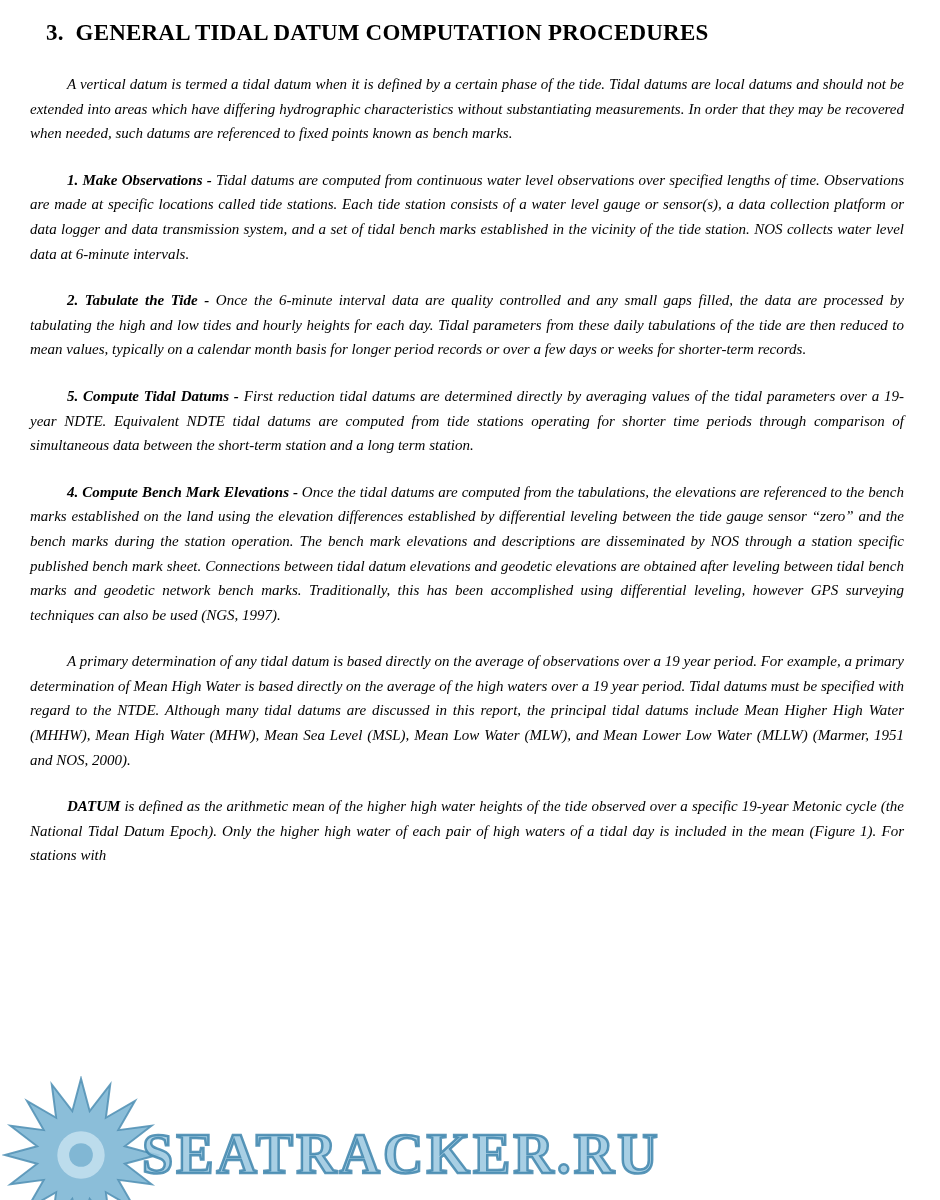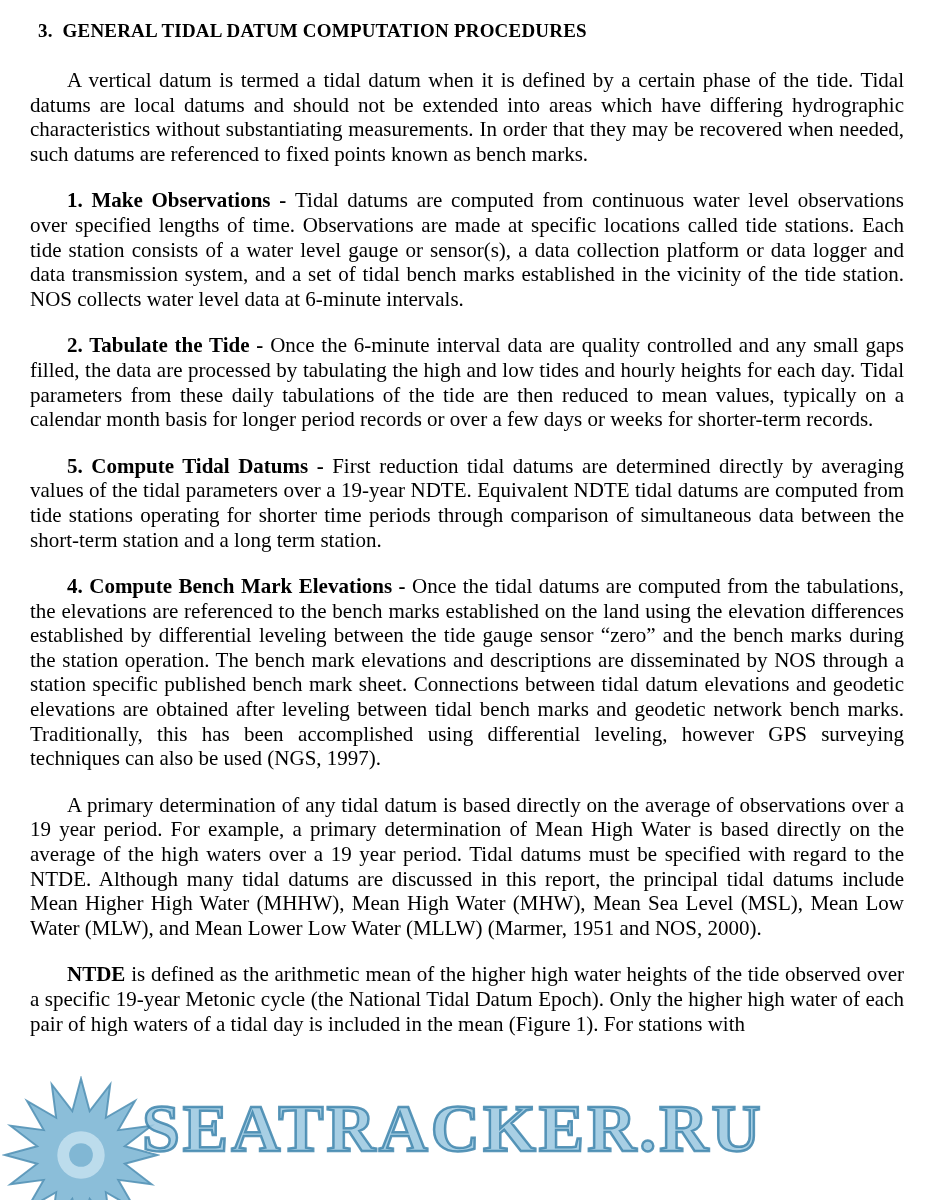--- a/index.html
+++ b/index.html
@@ -11,36 +11,37 @@
     font-family: "Liberation Serif", "DejaVu Serif", serif;
     position: relative;
     overflow: hidden;
   }
   .page {
     position: relative;
     padding: 12px 28px 0 30px;
     width: 882px;
   }
   h1.doc-title {
-    font-size: 19px;
+    font-size: 23px;
     font-weight: bold;
-    margin: 8px 0 26px 8px;
+    margin: 8px 0 26px 16px;
     letter-spacing: 0.2px;
   }
   h2.section-heading {
     font-size: 20px;
     font-weight: bold;
     margin: 0 0 12px 0;
   }
   p.para {
-    font-size: 21px;
+    font-size: 15px;
     line-height: 24.6px;
     text-align: justify;
     text-indent: 37px;
     margin: 0 8px 22px 0;
+    font-style: italic;
   }
   p.para b.lead { font-weight: bold; }
 
   
   .watermark {
     position: absolute;
     left: 0;
     right: 0;
     bottom: 0;
     height: 190px;
@@ -51,24 +52,24 @@
     position: absolute;
     left: 2px;
     bottom: -34px;
     width: 158px;
     height: 158px;
     opacity: 0.88;
   }
   .watermark .wm-text {
     position: absolute;
     left: 142px;
-    bottom: 38px;
+    bottom: 18px;
     font-family: "Liberation Serif", serif;
     font-weight: bold;
-    font-size: 68px;
+    font-size: 56px;
     line-height: 1;
     letter-spacing: 3px;
     white-space: nowrap;
     color: rgba(134, 188, 217, 0.72);
     -webkit-text-stroke: 2.5px rgba(62, 133, 173, 0.85);
     text-shadow: 2px 2px 0 rgba(255,255,255,0.55);
   }
 </style>
 </head>
 <body>
@@ -83,21 +84,21 @@
   <p class="para"><b class="lead">1. Make Observations - </b><span>Tidal datums are computed from continuous water level observations over specified lengths of time.  Observations are made at specific locations called tide stations.  Each tide station consists of a water level gauge or sensor(s), a data collection platform or data logger and data transmission system, and a set of tidal bench marks established in the vicinity of the tide station.  NOS collects water level data at 6-minute intervals.</span></p>
 
   <p class="para"><b class="lead">2. Tabulate the Tide - </b><span>Once the 6-minute interval data are quality controlled and any small gaps filled, the data are processed by tabulating the high and low tides and hourly heights for each day.  Tidal parameters from these daily tabulations of the tide are then reduced to mean values, typically on a calendar month basis for longer period records or over a few days or weeks for shorter-term records.</span></p>
 
   <p class="para"><b class="lead">5. Compute Tidal Datums - </b><span>First reduction tidal datums are determined directly by averaging values of the tidal parameters over a 19-year NDTE.  Equivalent NDTE tidal datums are computed from tide stations operating for shorter time periods through comparison of simultaneous data between the short-term station and a long term station.</span></p>
 
   <p class="para"><b class="lead">4. Compute Bench Mark Elevations - </b><span>Once the tidal datums are computed from the tabulations, the elevations are referenced to the bench marks established on the land using the elevation differences established by differential leveling between the tide gauge sensor “zero” and the bench marks during the station operation.  The bench mark elevations and descriptions are disseminated by NOS through a station specific published bench mark sheet.  Connections between tidal datum elevations and geodetic elevations are obtained after leveling between tidal bench marks and geodetic network bench marks.  Traditionally, this has been accomplished using differential leveling, however GPS surveying techniques can also be used (NGS, 1997).</span></p>
 
   <p class="para"><b class="lead"></b><span>A primary determination of any tidal datum is based directly on the average of observations over a 19 year period. For example, a primary determination of Mean High Water is based directly on the average of the high waters over a 19 year period. Tidal datums must be specified with regard to the NTDE.  Although many tidal datums are discussed in this report, the principal tidal datums include Mean Higher High Water (MHHW), Mean High Water (MHW), Mean Sea Level (MSL), Mean Low Water (MLW), and Mean Lower Low Water (MLLW) (Marmer, 1951 and NOS, 2000).</span></p>
 
-  <p class="para"><b class="lead">NTDE</b><span> is defined as the arithmetic mean of the higher high water heights of the tide observed over a specific 19-year Metonic cycle (the National Tidal Datum Epoch).  Only the higher high water of each pair of high waters of a tidal day is included in the mean (Figure 1).  For stations with</span></p>
+  <p class="para"><b class="lead">DATUM</b><span> is defined as the arithmetic mean of the higher high water heights of the tide observed over a specific 19-year Metonic cycle (the National Tidal Datum Epoch).  Only the higher high water of each pair of high waters of a tidal day is included in the mean (Figure 1).  For stations with</span></p>
 </div>
 </div>
 
 <div class="watermark">
   <svg class="star" viewBox="0 0 120 120" xmlns="http://www.w3.org/2000/svg">
     <polygon points="118,60 93.3,66.6 113.6,82.2 88.3,78.9 101,101 78.9,88.3 82.2,113.6 66.6,93.3 60,118 53.4,93.3 37.8,113.6 41.1,88.3 19,101 31.7,78.9 6.4,82.2 26.7,66.6 2,60 26.7,53.4 6.4,37.8 31.7,41.1 19,19 41.1,31.7 37.8,6.4 53.4,26.7 60,2 66.6,26.7 82.2,6.4 78.9,31.7 101,19 88.3,41.1 113.6,37.8 93.3,53.4" fill="rgba(109,172,206,0.9)" stroke="rgba(62,133,173,0.9)" stroke-width="1.5"></polygon>
     <circle cx="60" cy="60" r="18" fill="rgba(190,222,238,0.85)"></circle>
     <circle cx="60" cy="60" r="9" fill="rgba(109,172,206,0.95)"></circle>
   </svg>
   <span class="wm-text">SEATRACKER.RU</span>

